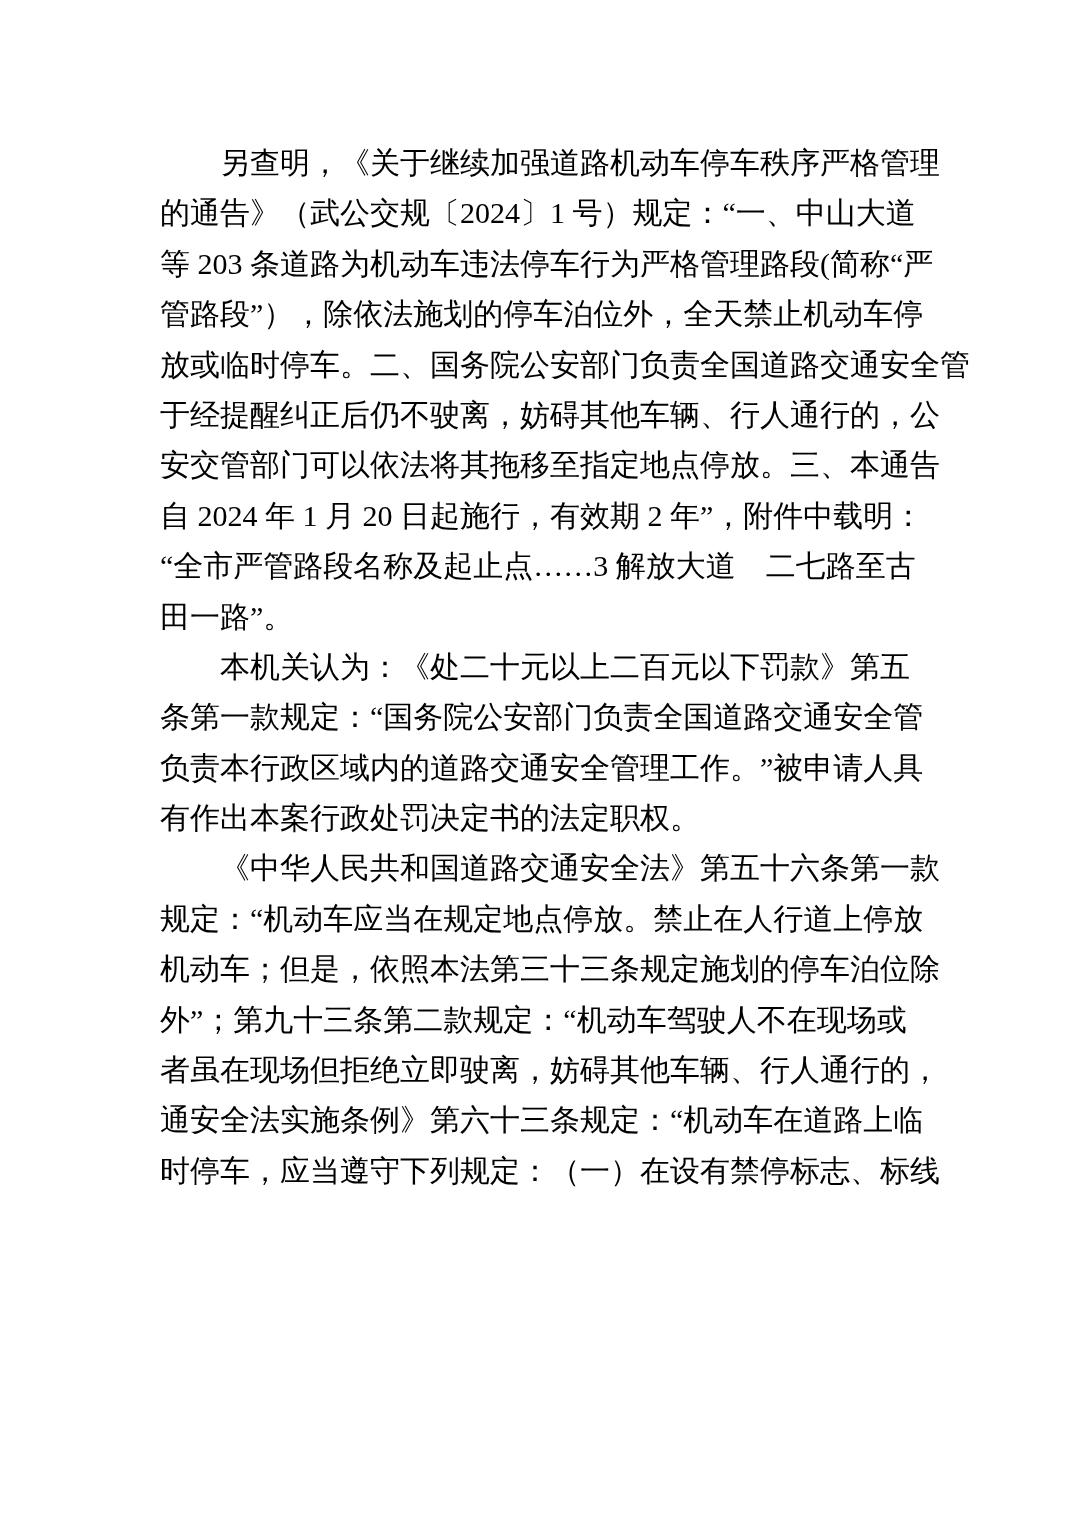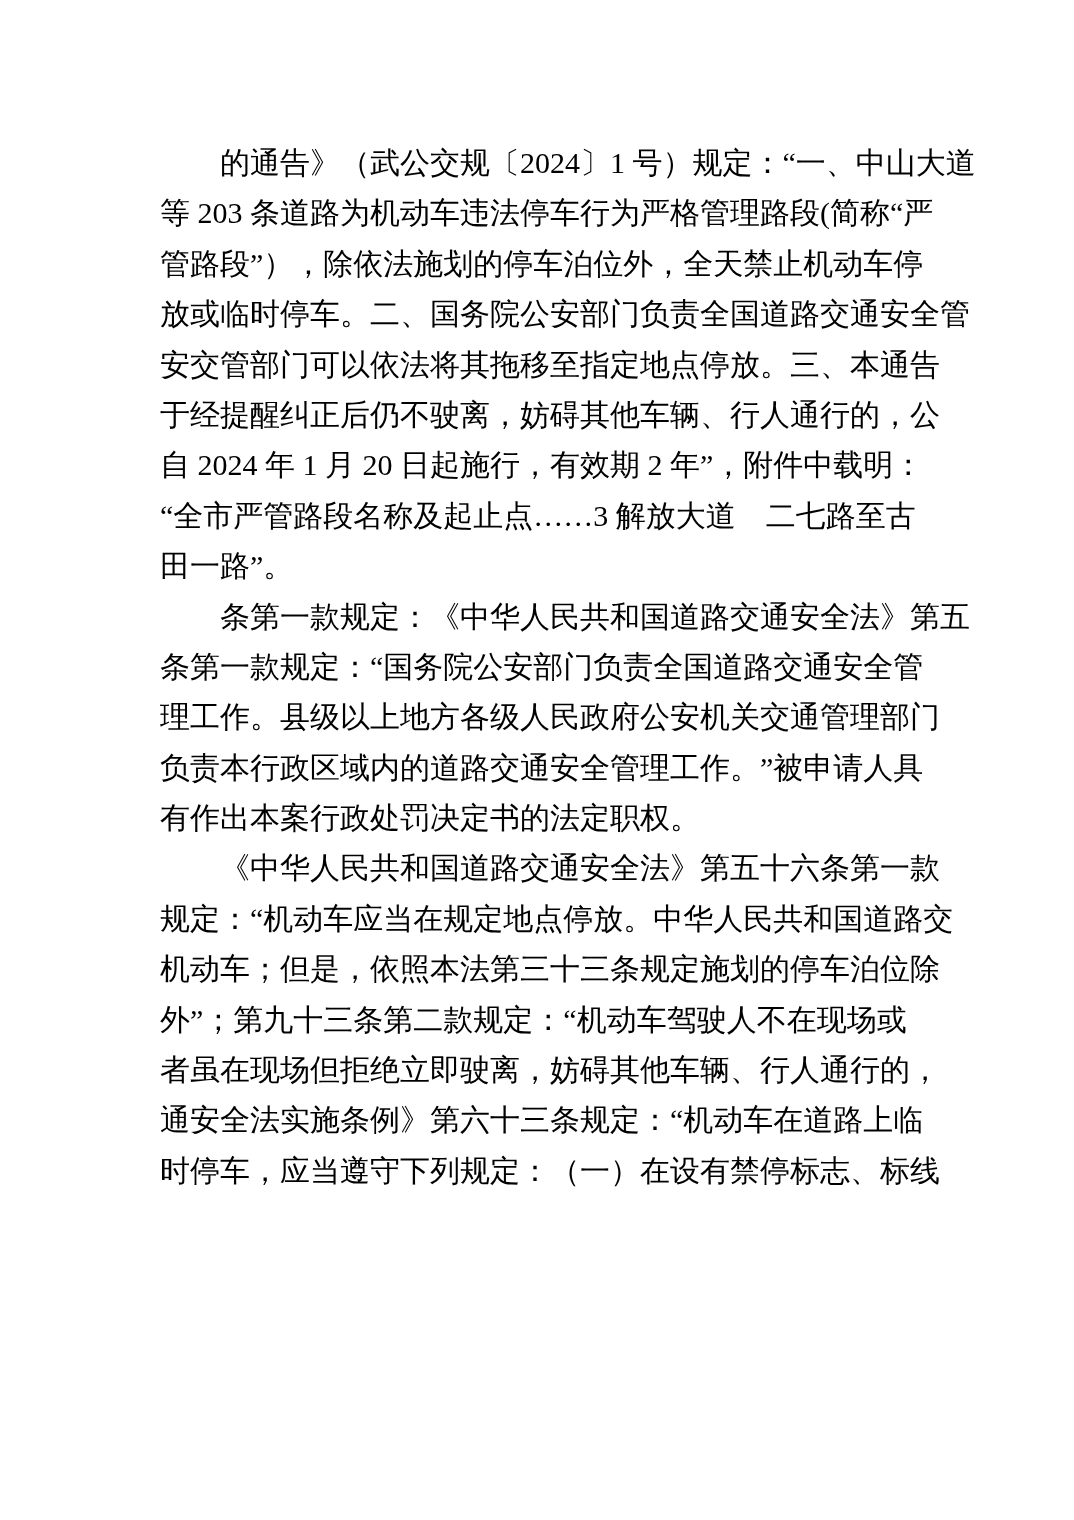--- a/index.html
+++ b/index.html
@@ -41,42 +41,42 @@
     text-indent: 60px;
   }
 </style>
 </head>
 <body>
 
 <div class="page">
   <div class="text-block">
 
     <div class="paragraph">
+      <div class="line">另查明，《关于继续加强道路机动车停车秩序严格管理</div>
       <div class="line">的通告》（武公交规〔2024〕1 号）规定：“一、中山大道</div>
       <div class="line">等 203 条道路为机动车违法停车行为严格管理路段(简称“严</div>
       <div class="line">管路段”），除依法施划的停车泊位外，全天禁止机动车停</div>
       <div class="line">放或临时停车。二、国务院公安部门负责全国道路交通安全管</div>
+      <div class="line">于经提醒纠正后仍不驶离，妨碍其他车辆、行人通行的，公</div>
       <div class="line">安交管部门可以依法将其拖移至指定地点停放。三、本通告</div>
-      <div class="line">于经提醒纠正后仍不驶离，妨碍其他车辆、行人通行的，公</div>
       <div class="line">自 2024 年 1 月 20 日起施行，有效期 2 年”，附件中载明：</div>
       <div class="line">“全市严管路段名称及起止点……3 解放大道　二七路至古</div>
       <div class="line">田一路”。</div>
     </div>
 
     <div class="paragraph">
-      <div class="line">条第一款规定：《中华人民共和国道路交通安全法》第五</div>
+      <div class="line">本机关认为：《处二十元以上二百元以下罚款》第五</div>
       <div class="line">条第一款规定：“国务院公安部门负责全国道路交通安全管</div>
-      <div class="line">理工作。县级以上地方各级人民政府公安机关交通管理部门</div>
       <div class="line">负责本行政区域内的道路交通安全管理工作。”被申请人具</div>
       <div class="line">有作出本案行政处罚决定书的法定职权。</div>
     </div>
 
     <div class="paragraph">
       <div class="line">《中华人民共和国道路交通安全法》第五十六条第一款</div>
-      <div class="line">规定：“机动车应当在规定地点停放。中华人民共和国道路交</div>
+      <div class="line">规定：“机动车应当在规定地点停放。禁止在人行道上停放</div>
       <div class="line">机动车；但是，依照本法第三十三条规定施划的停车泊位除</div>
       <div class="line">外”；第九十三条第二款规定：“机动车驾驶人不在现场或</div>
       <div class="line">者虽在现场但拒绝立即驶离，妨碍其他车辆、行人通行的，</div>
       <div class="line">通安全法实施条例》第六十三条规定：“机动车在道路上临</div>
       <div class="line">时停车，应当遵守下列规定：（一）在设有禁停标志、标线</div>
     </div>
 
   </div>
 </div>
 

